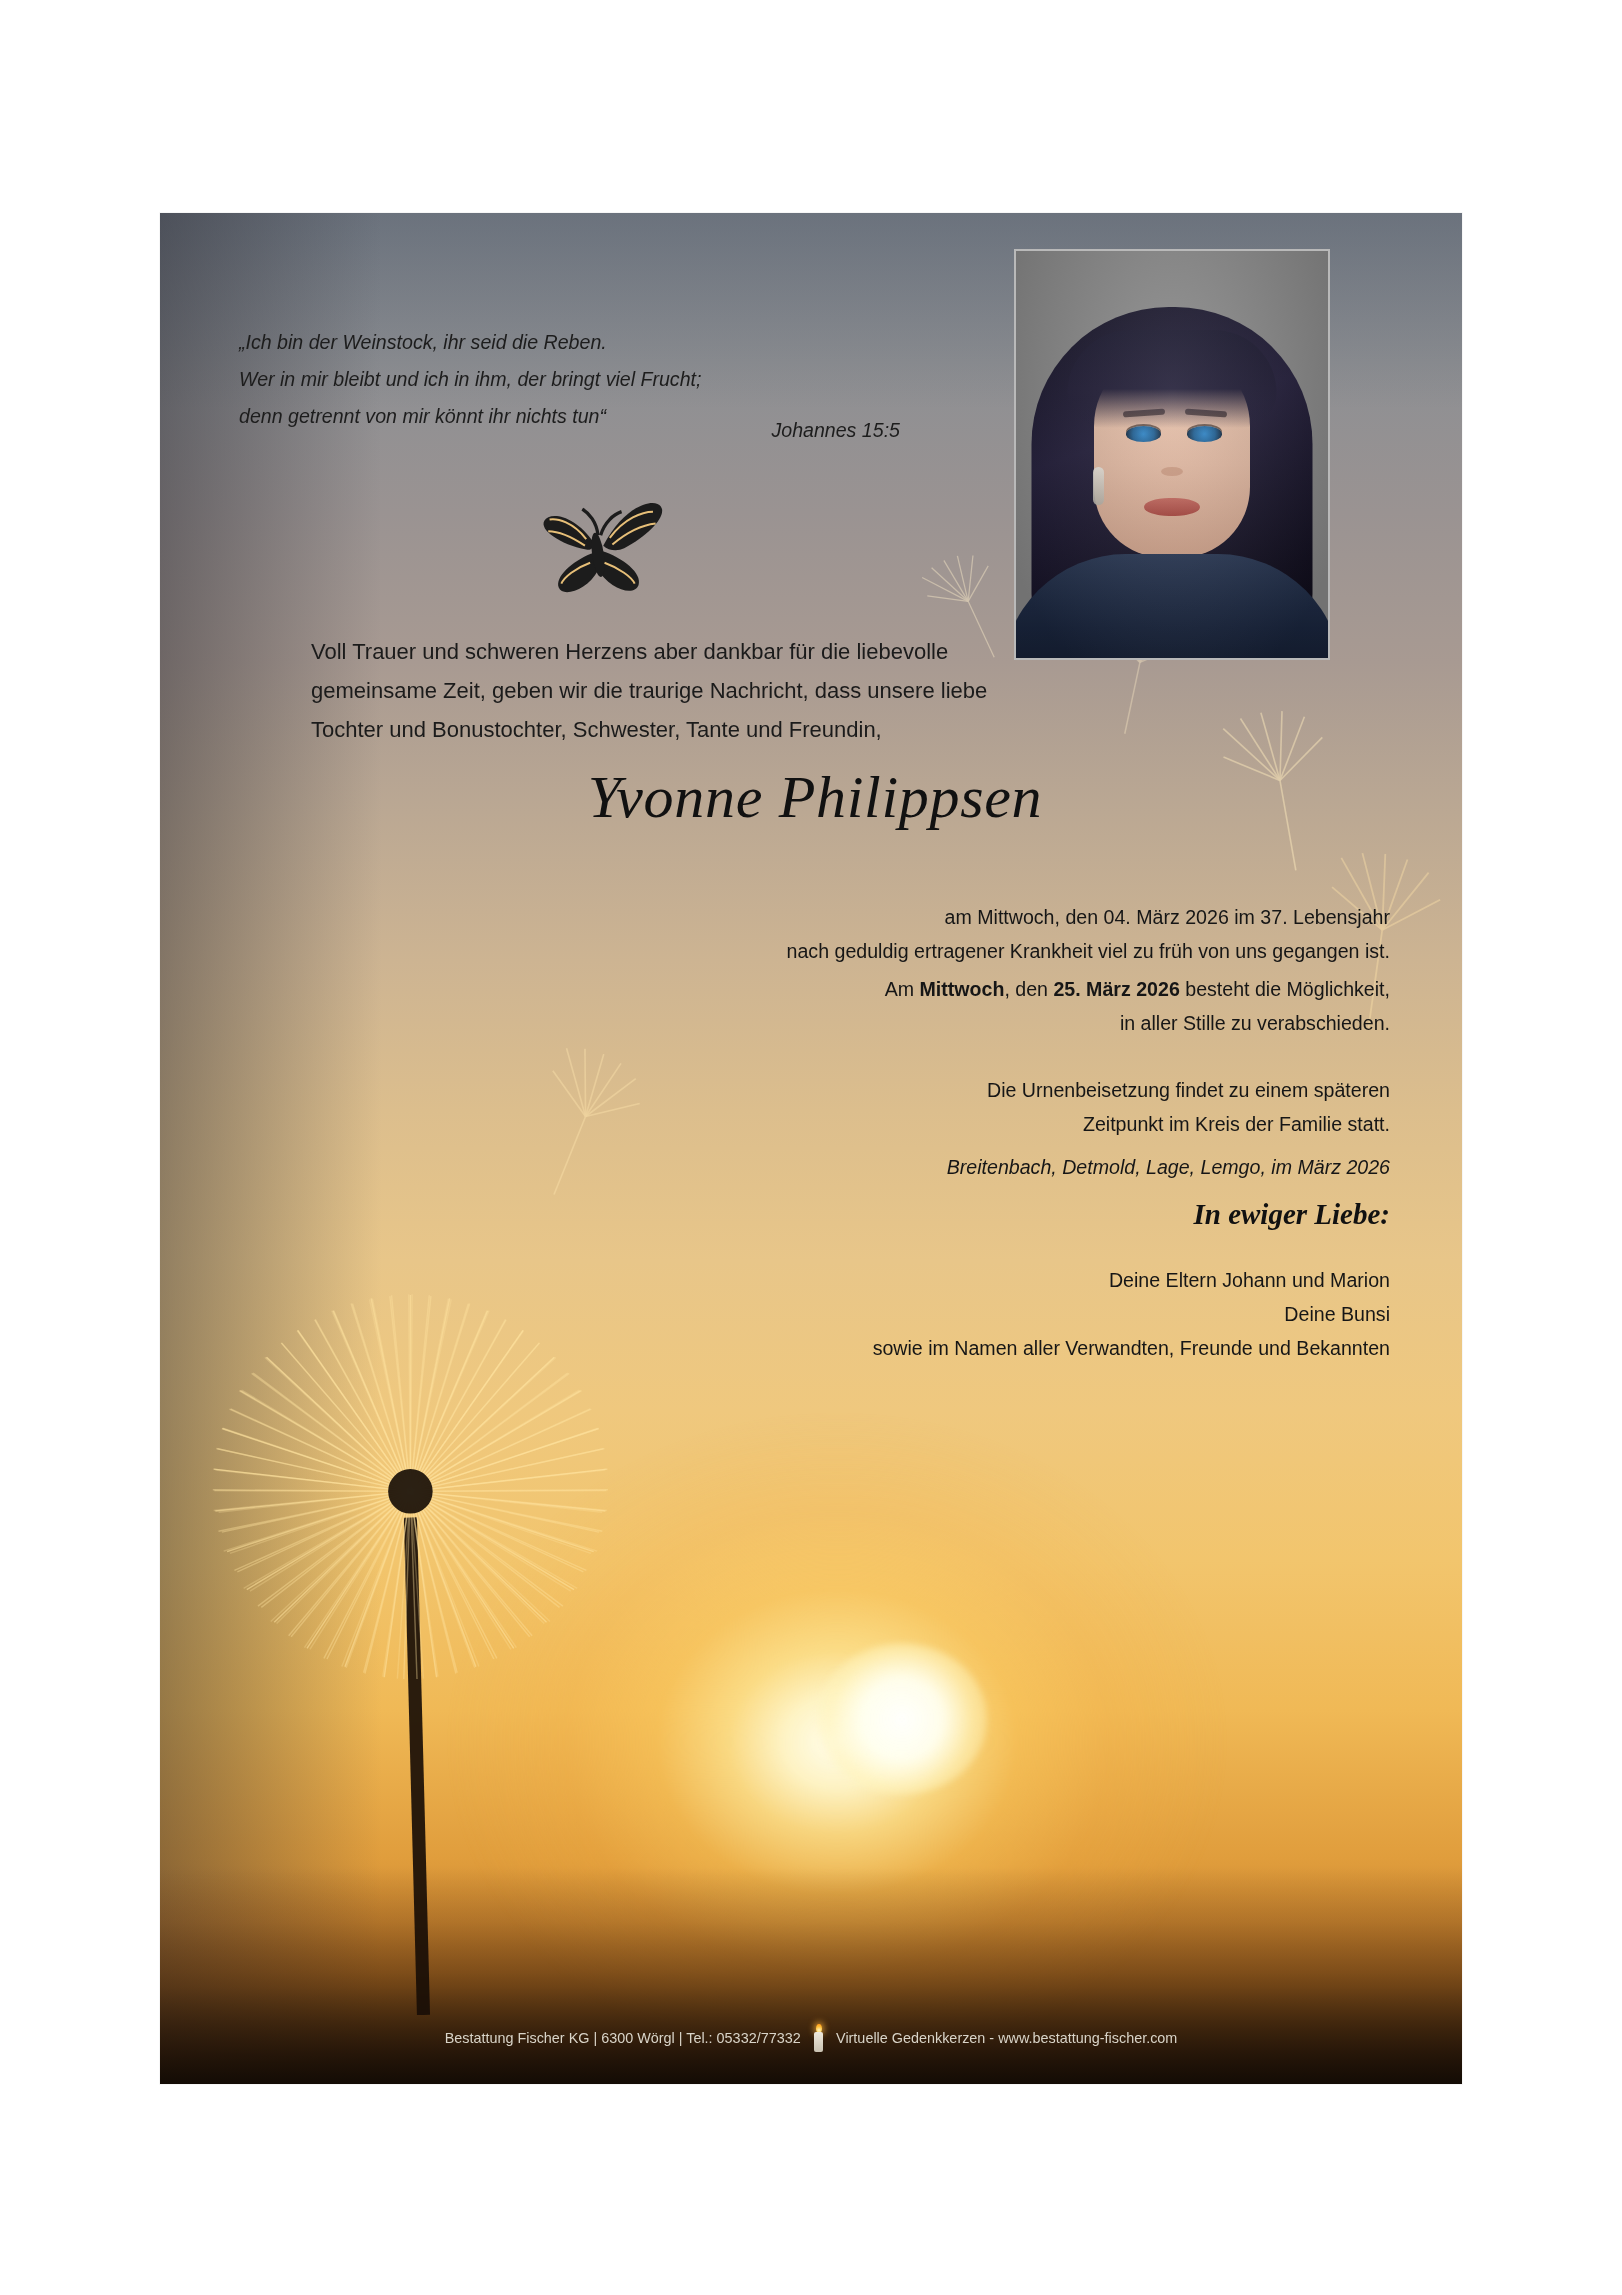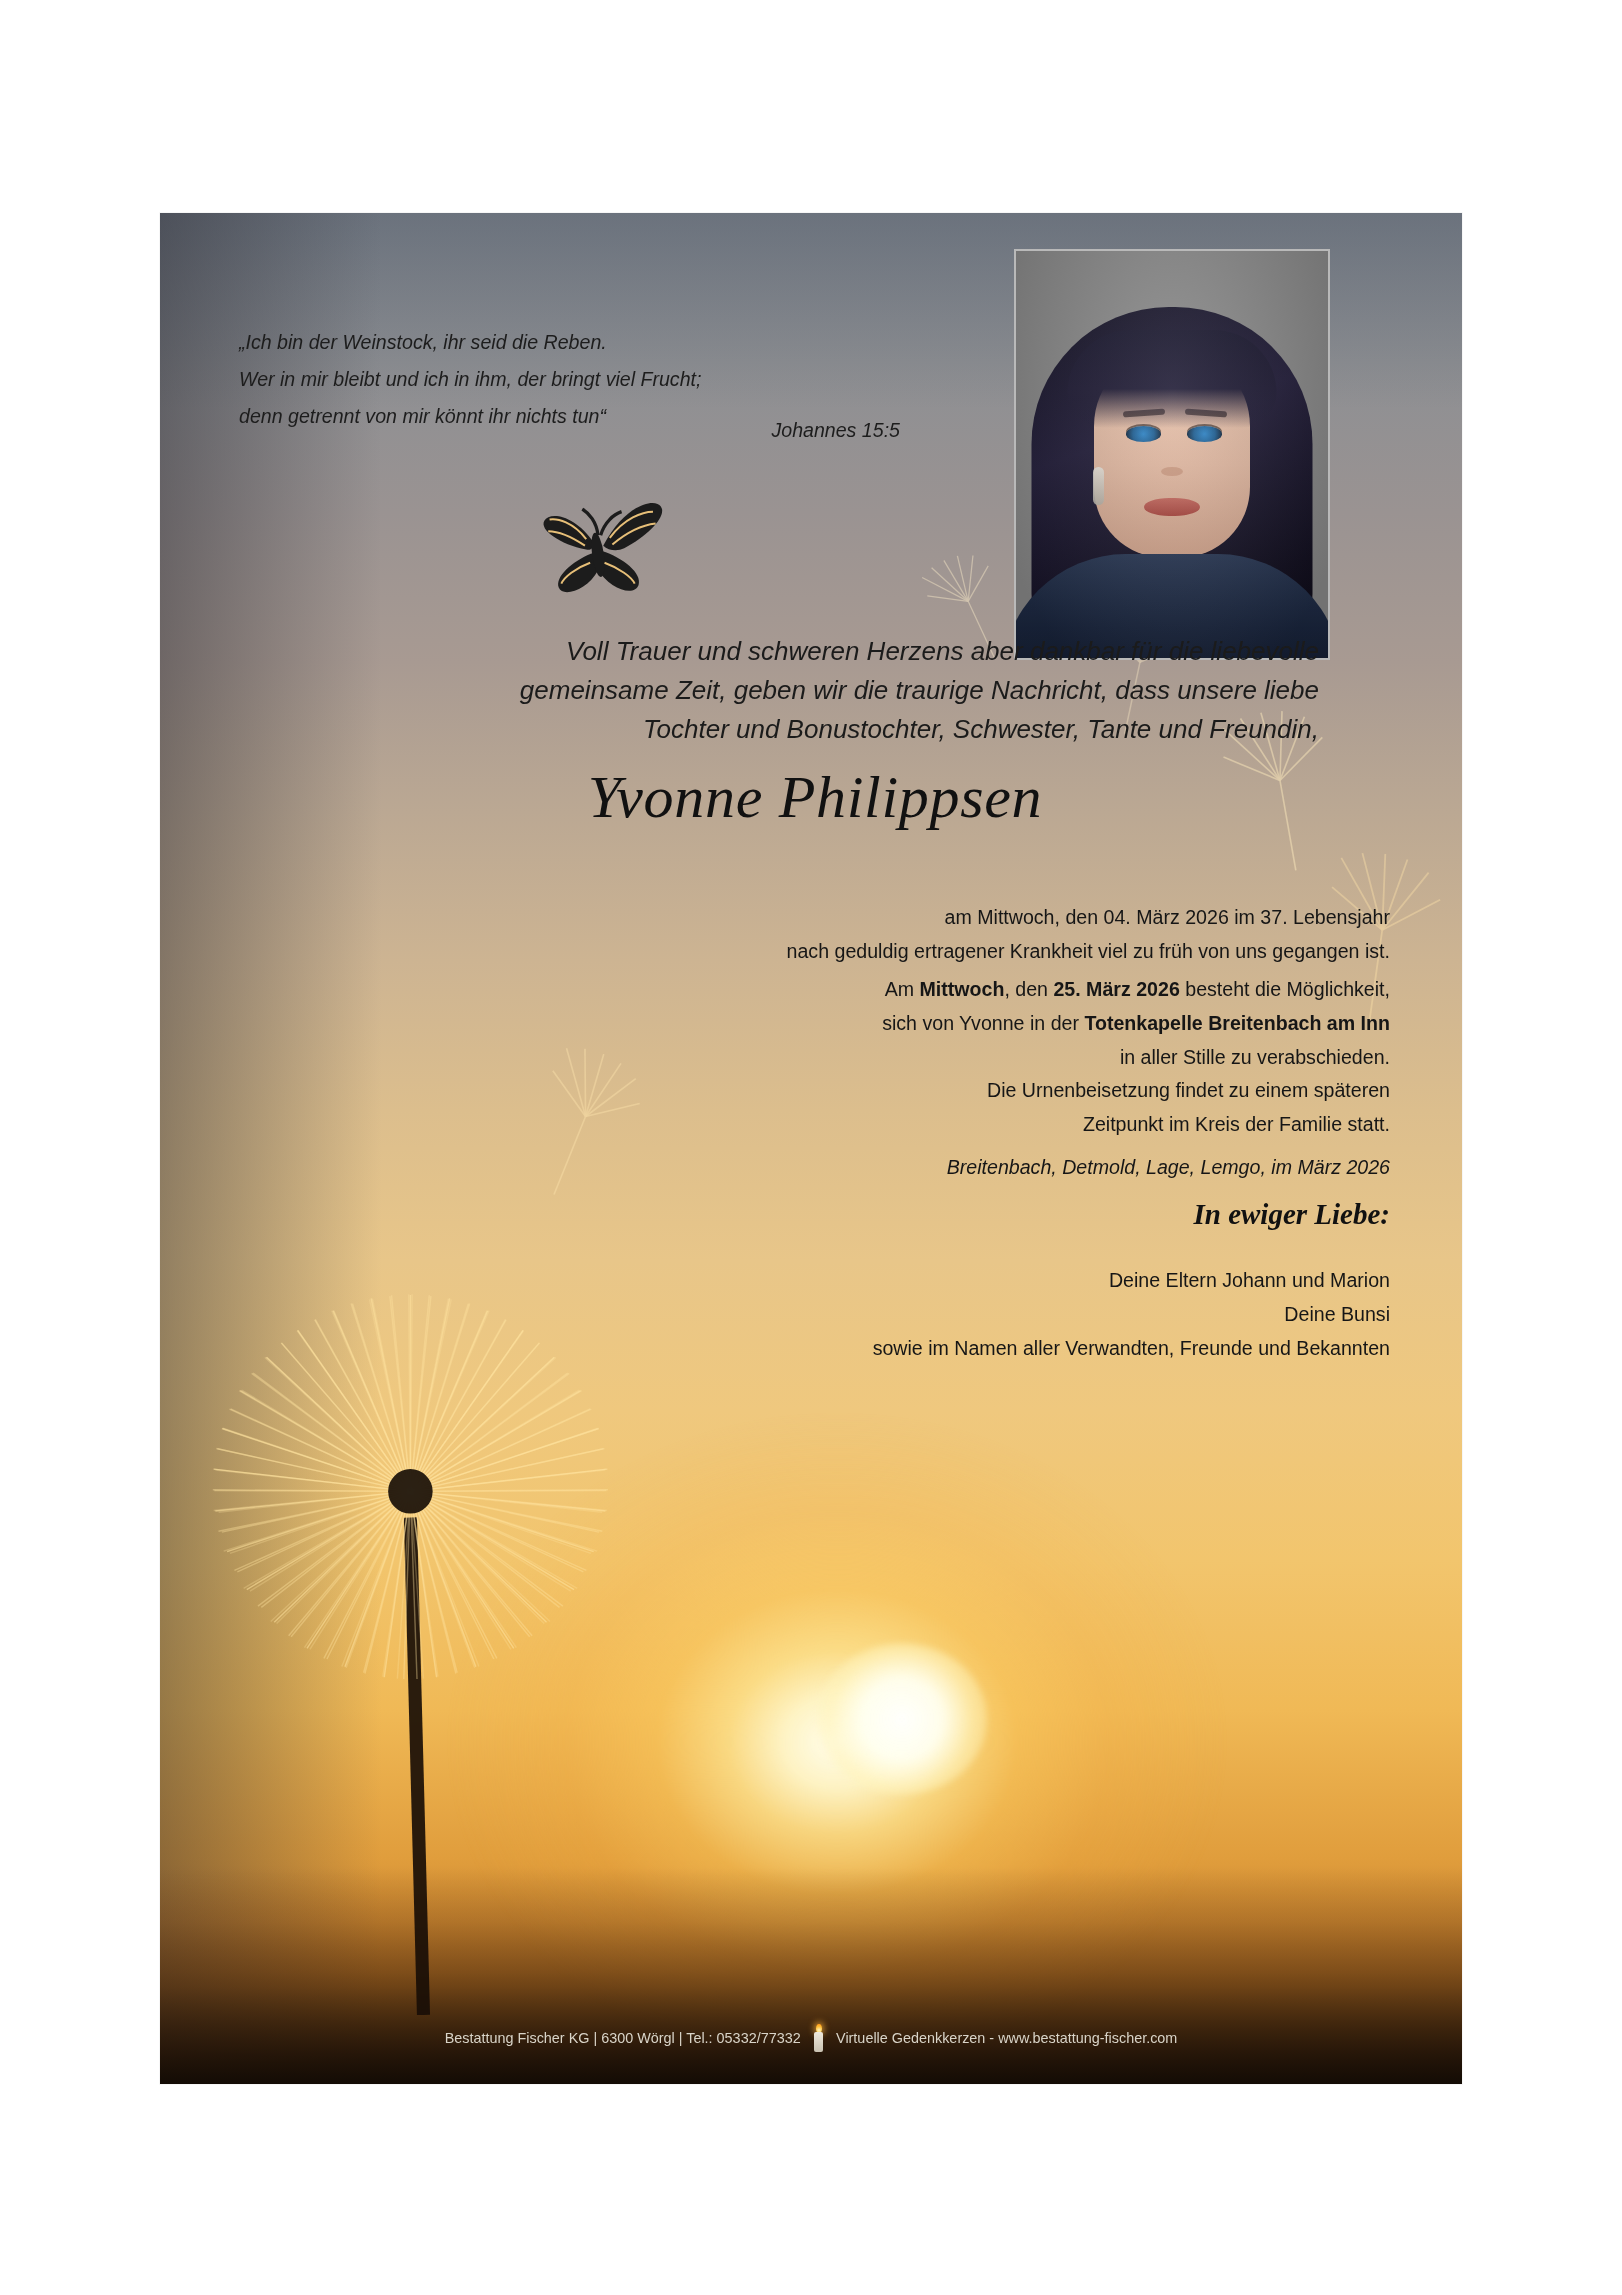--- a/index.html
+++ b/index.html
@@ -222,25 +222,24 @@
     width: 144px;
     height: 144px;
   }
   .butterfly svg { width:100%; height:100%; display:block; }
 
   .intro {
     position: absolute;
     left: 151px;
     top: 419px;
     width: 1008px;
-    text-align: right;
-    font-size: 26px;
+    text-align: left;
+    font-size: 22px;
     line-height: 39px;
     color: #1b1b1b;
-    font-style: italic;
   }
 
   .name {
     position: absolute;
     left: 151px;
     top: 550px;
     width: 1008px;
     text-align: center;
     font-family: "Liberation Serif", serif;
     font-style: italic;
@@ -509,23 +508,20 @@
 
   <div class="block-right b-death">
     <div>am Mittwoch, den 04. März 2026 im 37. Lebensjahr</div>
     <div>nach geduldig ertragener Krankheit viel zu früh von uns gegangen ist.</div>
   </div>
 
   <div class="block-right b-farewell">
     <div>
       <span>Am </span><b>Mittwoch</b><span>, den </span><b>25. März 2026</b><span> besteht die Möglichkeit,</span>
     </div>
-    <div>
-      <span>sich von Yvonne in der </span><b>Totenkapelle Breitenbach am Inn</b>
-    </div>
     <div>in aller Stille zu verabschieden.</div>
   </div>
 
   <div class="block-right b-urn">
     <div>Die Urnenbeisetzung findet zu einem späteren</div>
     <div>Zeitpunkt im Kreis der Familie statt.</div>
   </div>
 
   <div class="block-right b-place">
     <div class="b-place-text">Breitenbach, Detmold, Lage, Lemgo, im März 2026</div>

